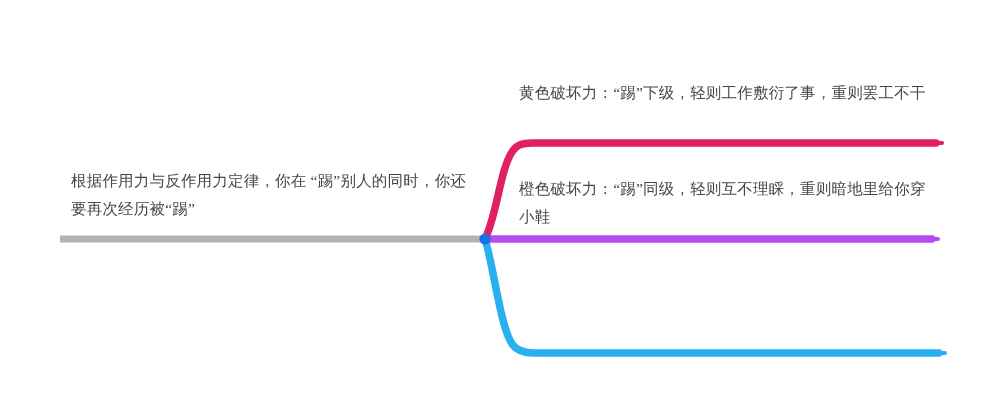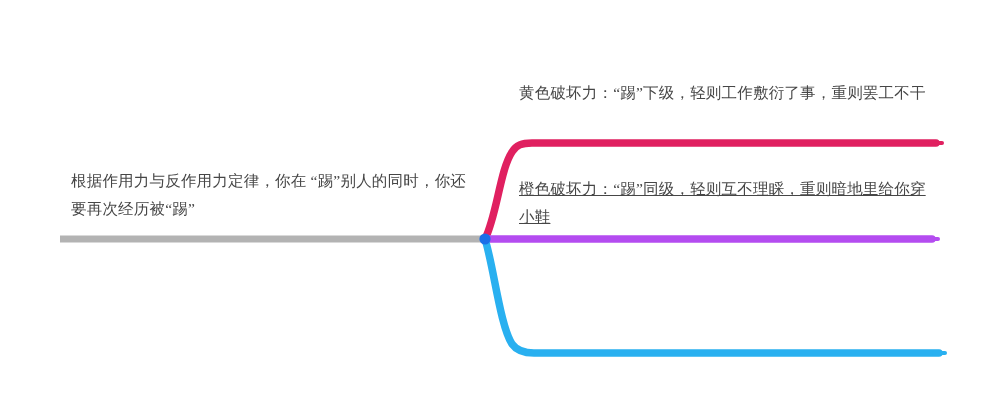--- a/index.html
+++ b/index.html
@@ -52,21 +52,20 @@
   #label-yellow {
     left: 519px;
     top: 79px;
     width: 412px;
   }
 
   #label-orange {
     left: 519px;
     top: 175px;
     width: 412px;
-    text-decoration: underline;
   }
 
   #label-red {
     left: 519px;
     top: 270px;
     width: 412px;
   }
 </style>
 </head>
 <body>

